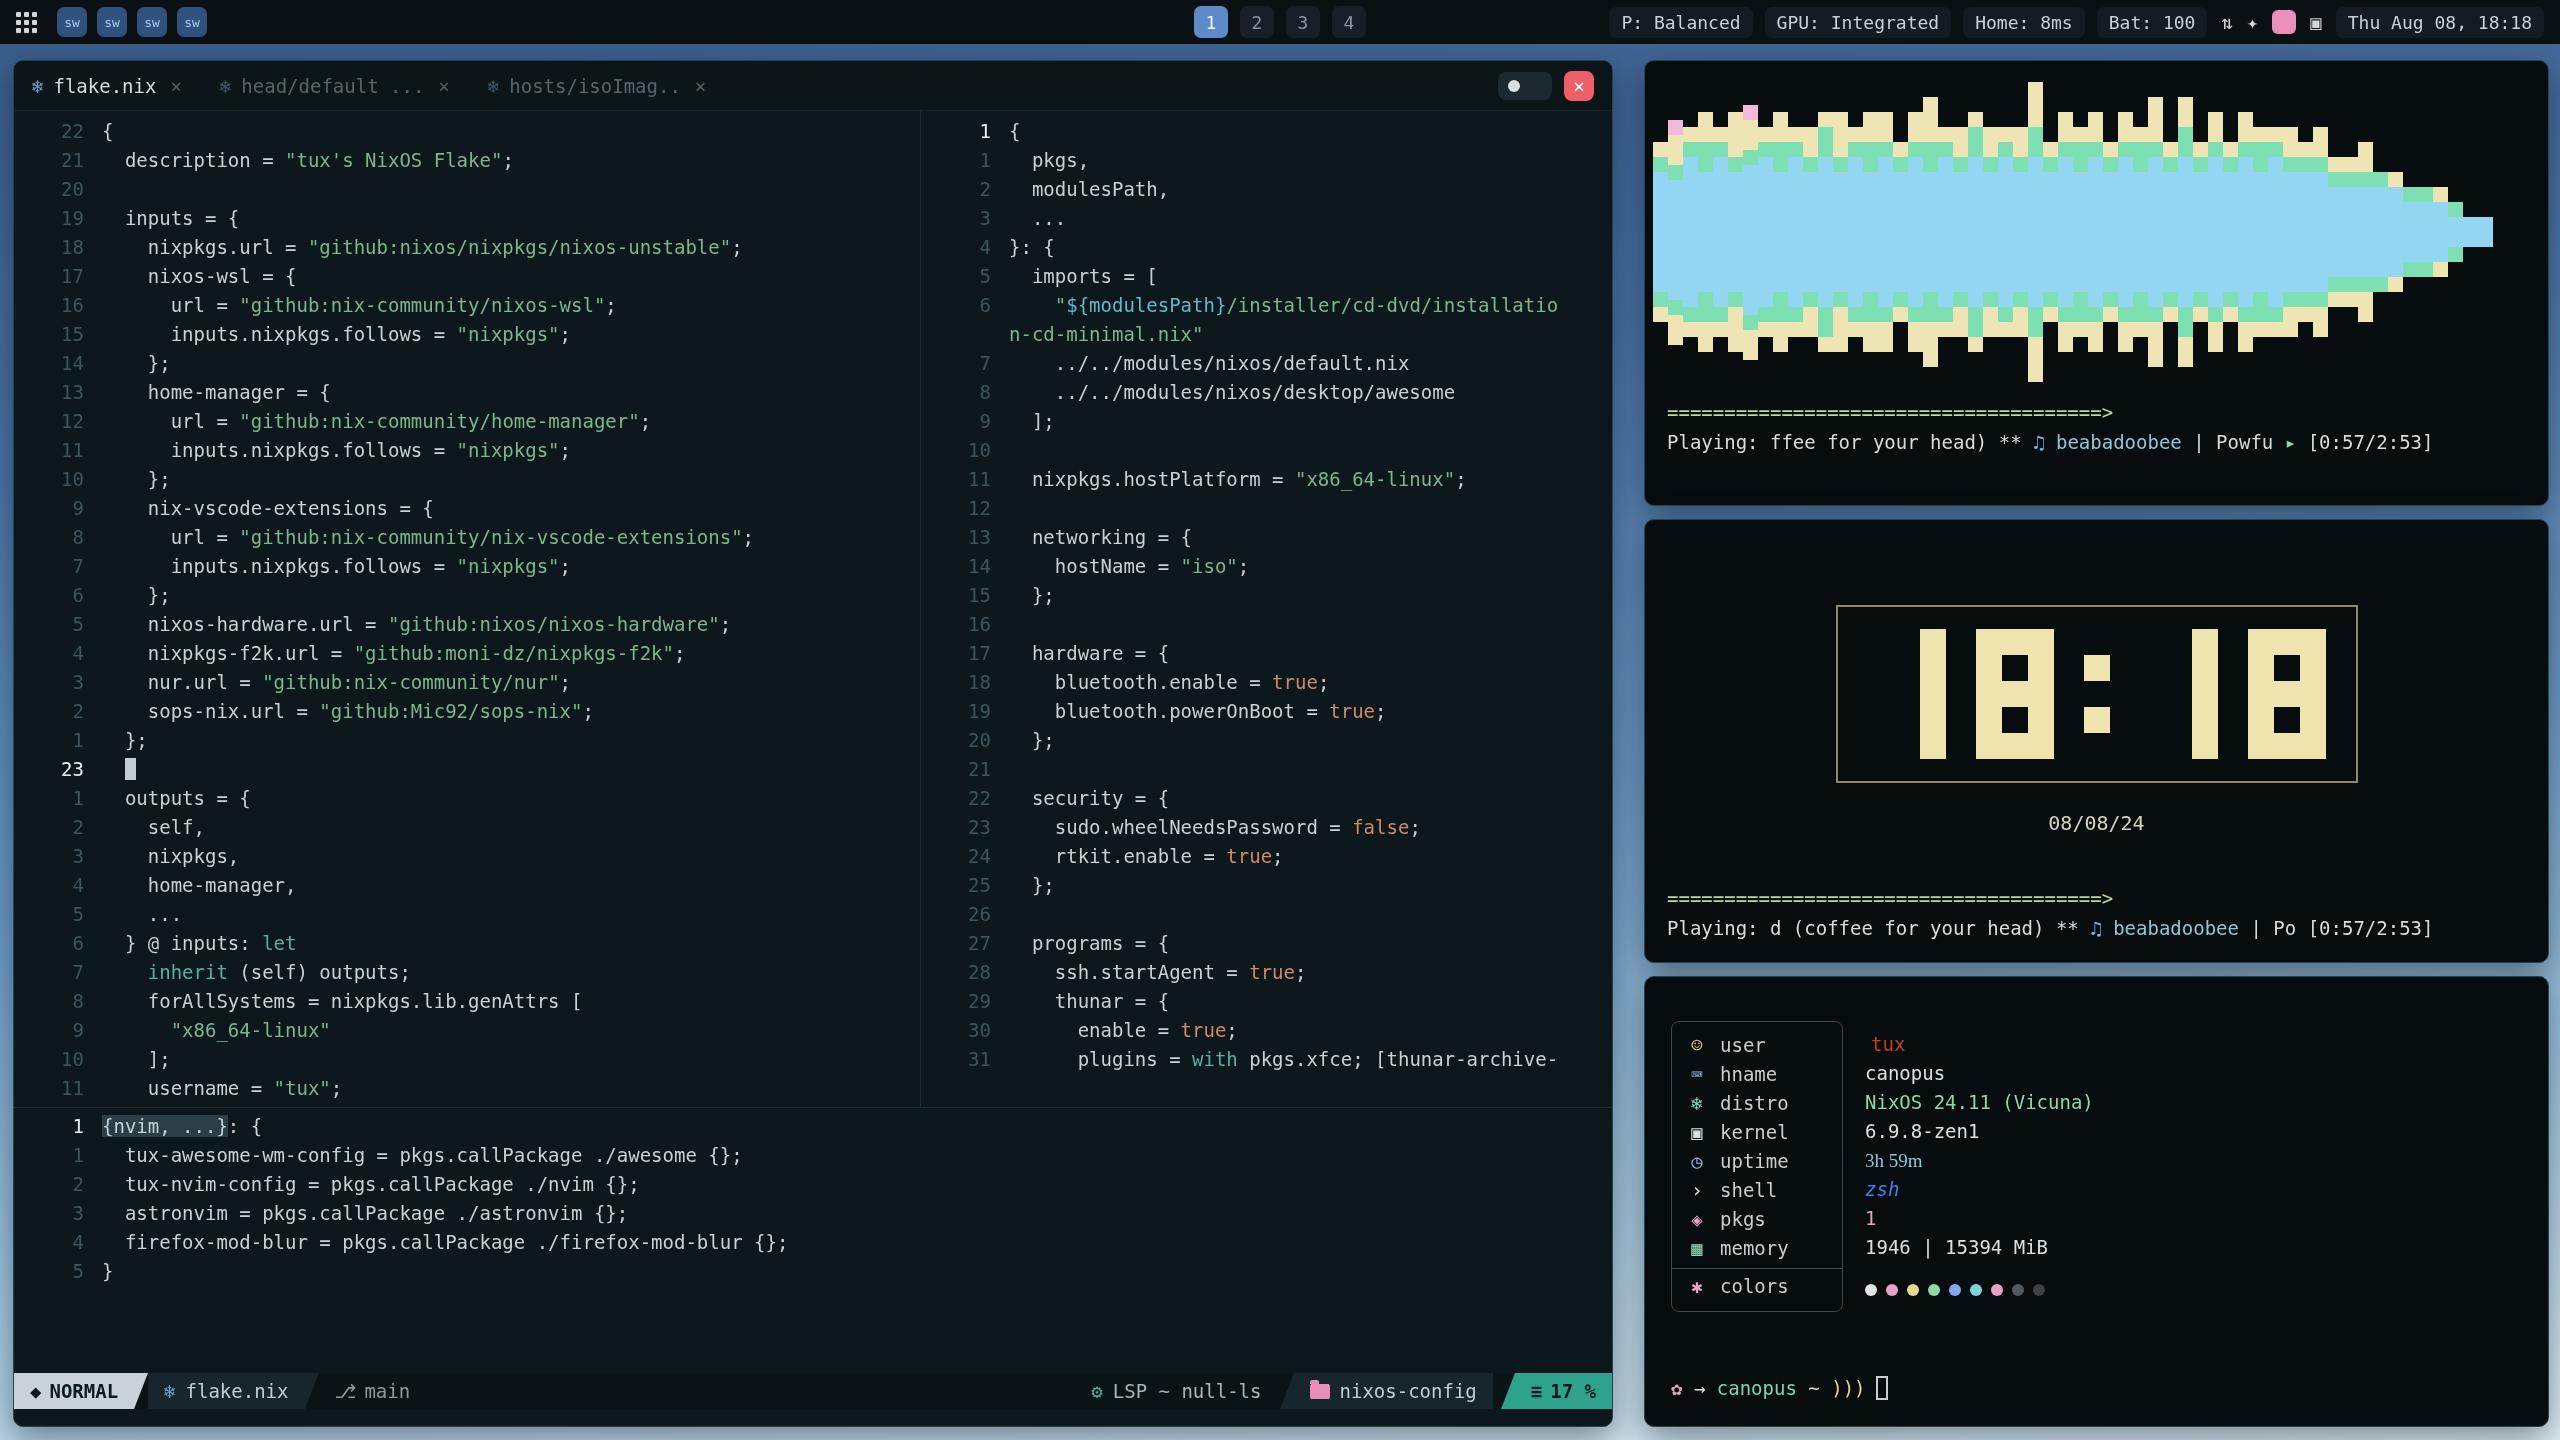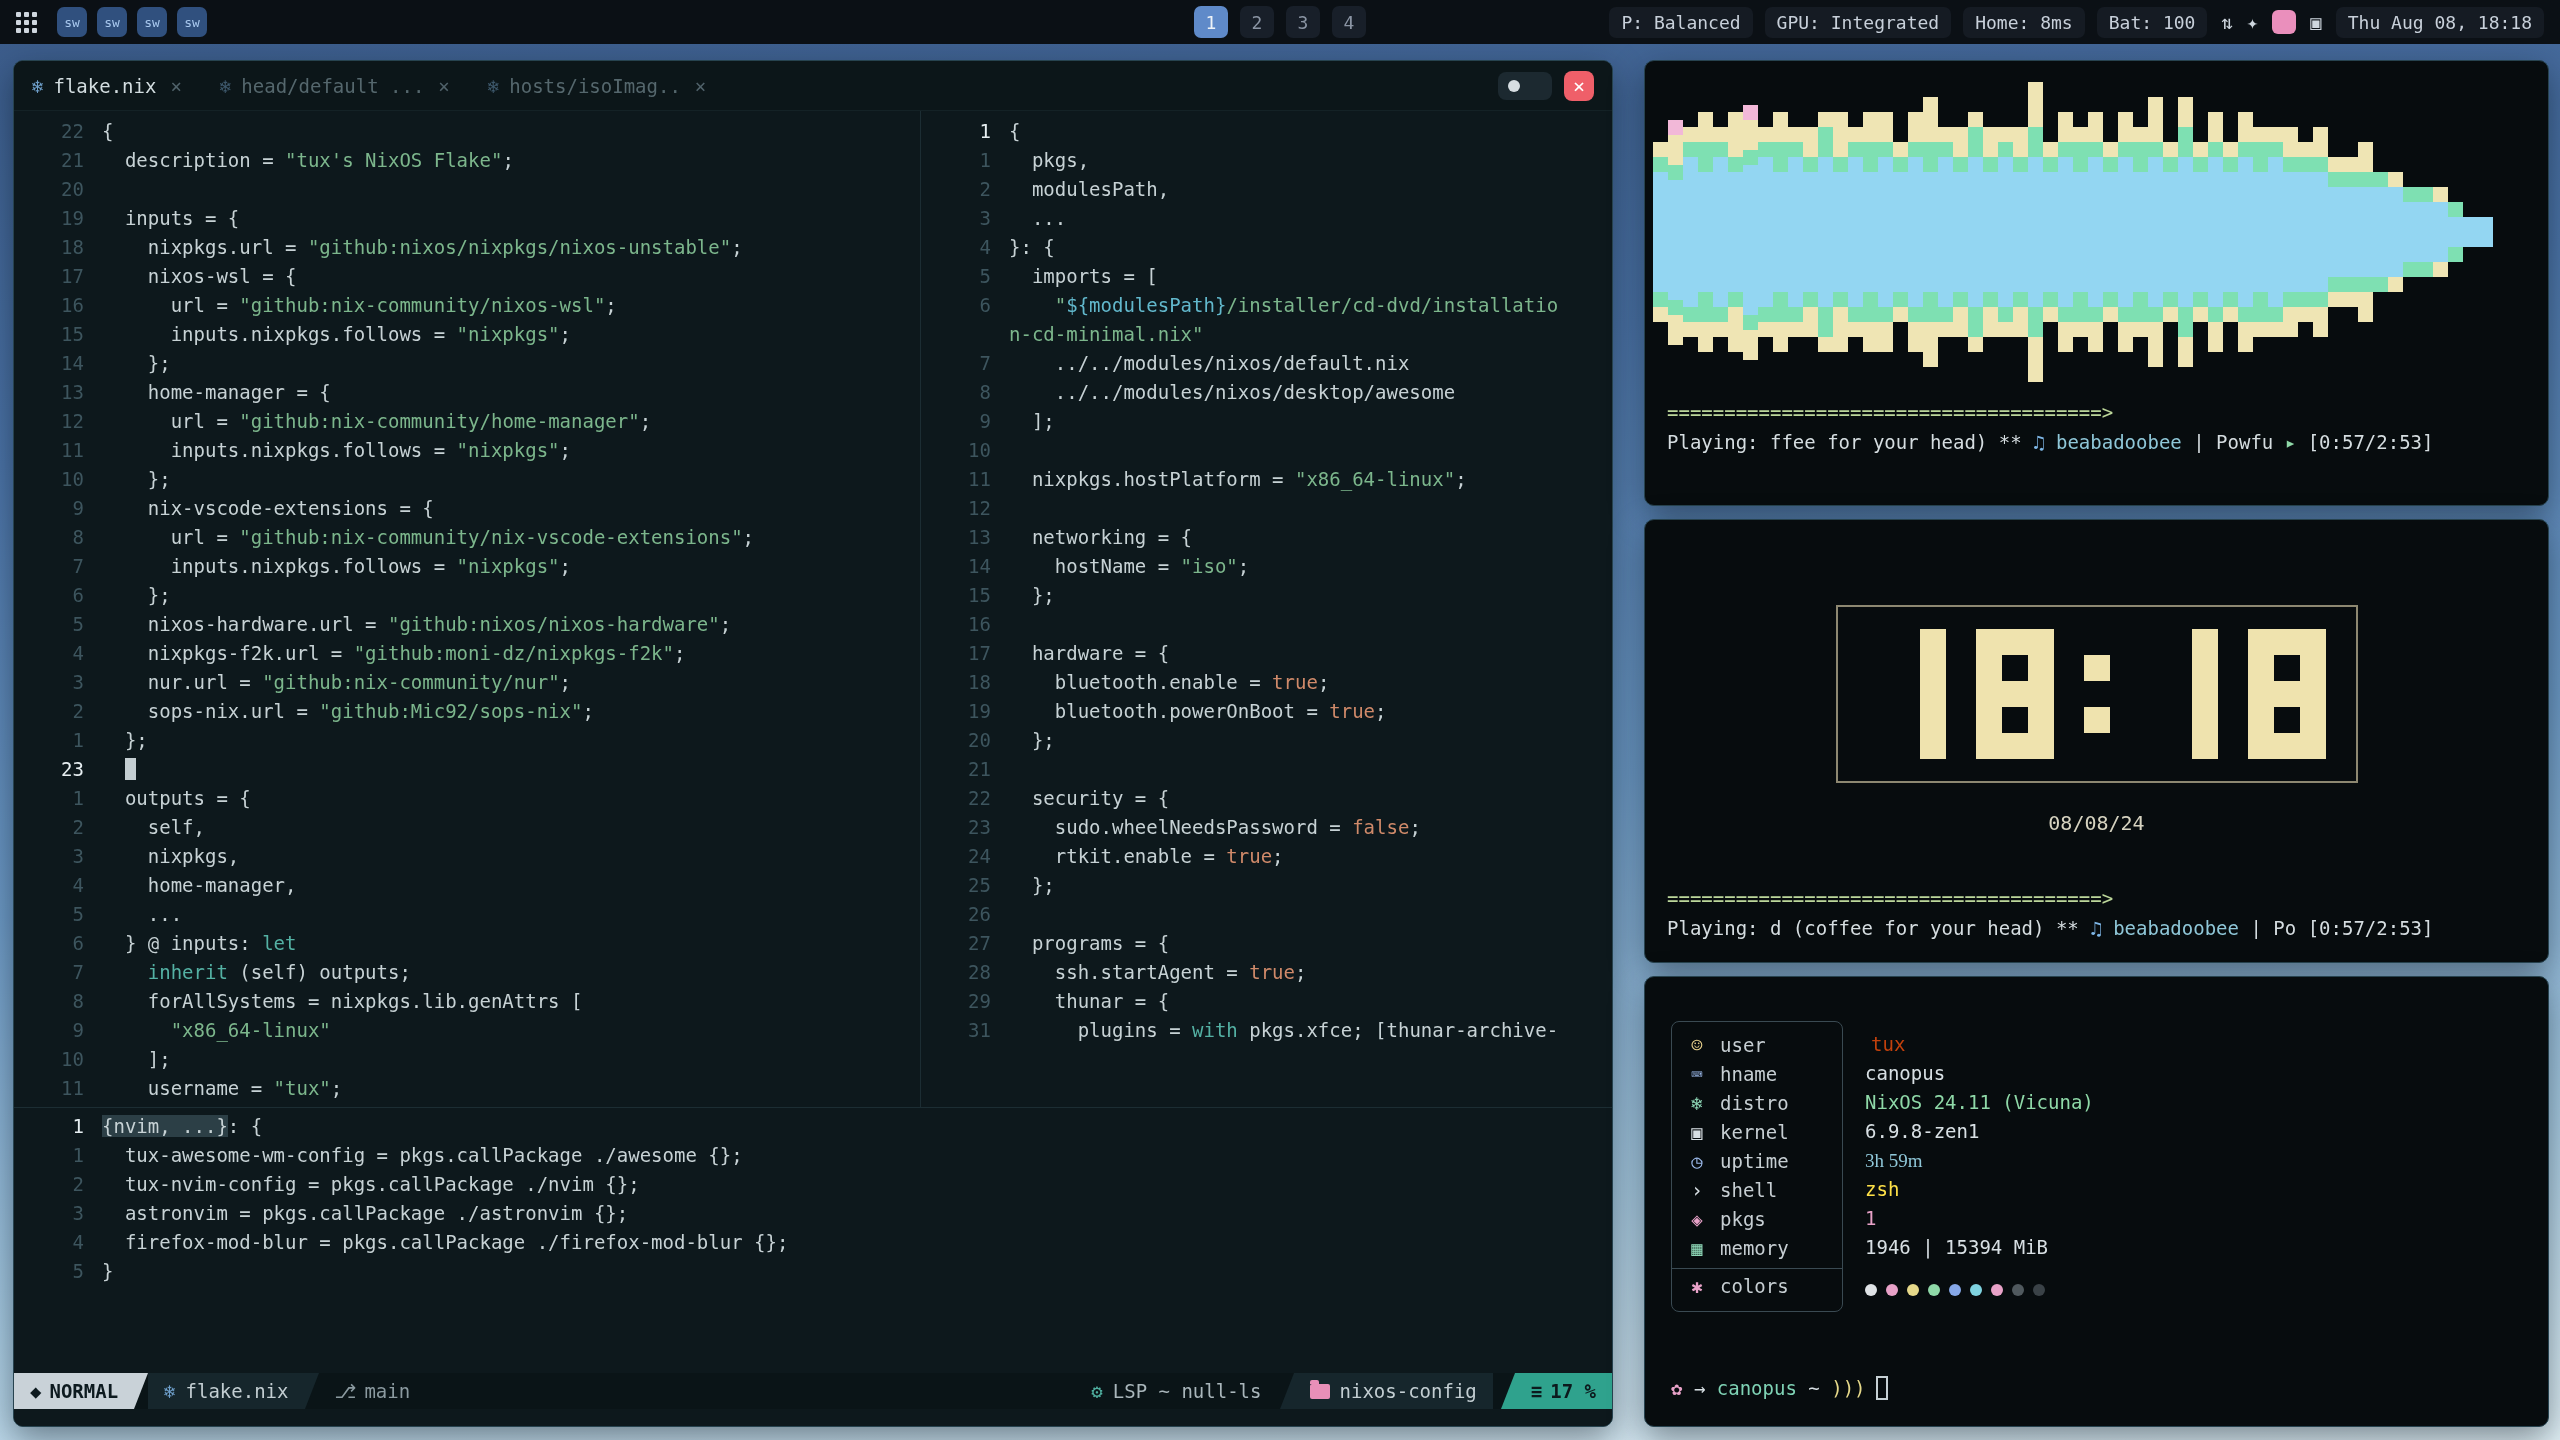--- a/index.html
+++ b/index.html
@@ -240,20 +240,21 @@
         <div class="row"><span class="gutter">20</span><span class="code">  };</span></div>
         <div class="row"><span class="gutter">21</span><span class="code"></span></div>
         <div class="row"><span class="gutter">22</span><span class="code">  security = {</span></div>
         <div class="row"><span class="gutter">23</span><span class="code">    sudo.wheelNeedsPassword = <span class="c-bool">false</span>;</span></div>
         <div class="row"><span class="gutter">24</span><span class="code">    rtkit.enable = <span class="c-bool">true</span>;</span></div>
         <div class="row"><span class="gutter">25</span><span class="code">  };</span></div>
         <div class="row"><span class="gutter">26</span><span class="code"></span></div>
         <div class="row"><span class="gutter">27</span><span class="code">  programs = {</span></div>
         <div class="row"><span class="gutter">28</span><span class="code">    ssh.startAgent = <span class="c-bool">true</span>;</span></div>
         <div class="row"><span class="gutter">29</span><span class="code">    thunar = {</span></div>
+        <div class="row"><span class="gutter">30</span><span class="code">      enable = <span class="c-bool">true</span>;</span></div>
         <div class="row"><span class="gutter">31</span><span class="code">      plugins = <span class="c-kw">with</span> pkgs.xfce; [thunar-archive-</span></div>
       </div>
   </div>
   <div class="pane" id="pane-bottom">
       <div class="row cl"><span class="gutter">1</span><span class="code"><span class="sel">{nvim, ...}</span>: {</span></div>
       <div class="row"><span class="gutter">1</span><span class="code">  tux-awesome-wm-config = pkgs.callPackage ./awesome {};</span></div>
       <div class="row"><span class="gutter">2</span><span class="code">  tux-nvim-config = pkgs.callPackage ./nvim {};</span></div>
       <div class="row"><span class="gutter">3</span><span class="code">  astronvim = pkgs.callPackage ./astronvim {};</span></div>
       <div class="row"><span class="gutter">4</span><span class="code">  firefox-mod-blur = pkgs.callPackage ./firefox-mod-blur {};</span></div>
       <div class="row"><span class="gutter">5</span><span class="code">}</span></div>
@@ -798,21 +799,21 @@
             <span class="fico" style="color: rgb(232, 162, 200);">✱</span>
             <span>colors</span>
           </div>
         </div>
       <div class="fvals" id="fetch-vals">
           <div class="fval" style="color: #c2410c; margin-left: 6px;">tux</div>
           <div class="fval" style="color: rgb(216, 224, 228);">canopus</div>
           <div class="fval" style="color: rgb(143, 217, 168);">NixOS 24.11 (Vicuna)</div>
           <div class="fval" style="color: rgb(216, 224, 228);">6.9.8-zen1</div>
           <div class="fval" style="color: rgb(143, 199, 216); font-family: Liberation Serif, serif;">3h 59m</div>
-          <div class="fval" style="color: #fde047;">zsh</div>
+          <div class="fval" style="color: #3b82f6; font-style: italic;">zsh</div>
           <div class="fval" style="color: rgb(232, 162, 200);">1</div>
           <div class="fval" style="color: rgb(216, 224, 228);">1946 | 15394 MiB</div>
           <div class="fval dots"><span class="dot" style="background: rgb(223, 227, 230);"></span><span class="dot" style="background: rgb(232, 162, 200);"></span><span class="dot" style="background: rgb(230, 217, 138);"></span><span class="dot" style="background: rgb(143, 217, 168);"></span><span class="dot" style="background: rgb(134, 168, 232);"></span><span class="dot" style="background: rgb(127, 211, 224);"></span><span class="dot" style="background: rgb(232, 162, 200);"></span><span class="dot" style="background: rgb(80, 89, 94);"></span><span class="dot" style="background: rgb(58, 66, 71);"></span></div>
         </div>
     </div>
     <div class="prompt">
       <span id="prompt-segs" style="display:flex;white-space:pre"><span style="color: rgb(232, 162, 200);">✿ </span><span style="color: rgb(216, 224, 228);">→ </span><span style="color: rgb(127, 211, 181);">canopus </span><span style="color: rgb(216, 224, 228);">~ </span><span style="color: rgb(230, 217, 138);">)))</span></span>
       <span class="pcursor"></span>
     </div>
   </div>

